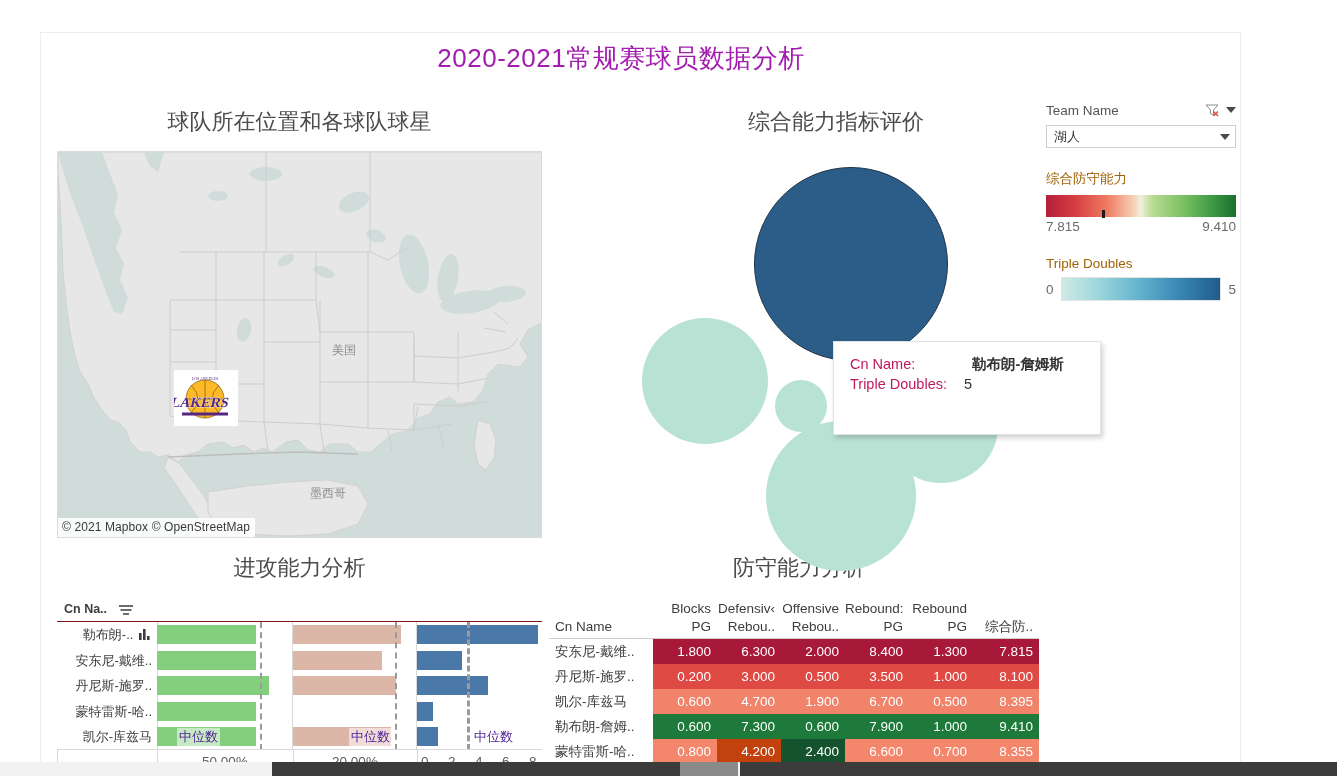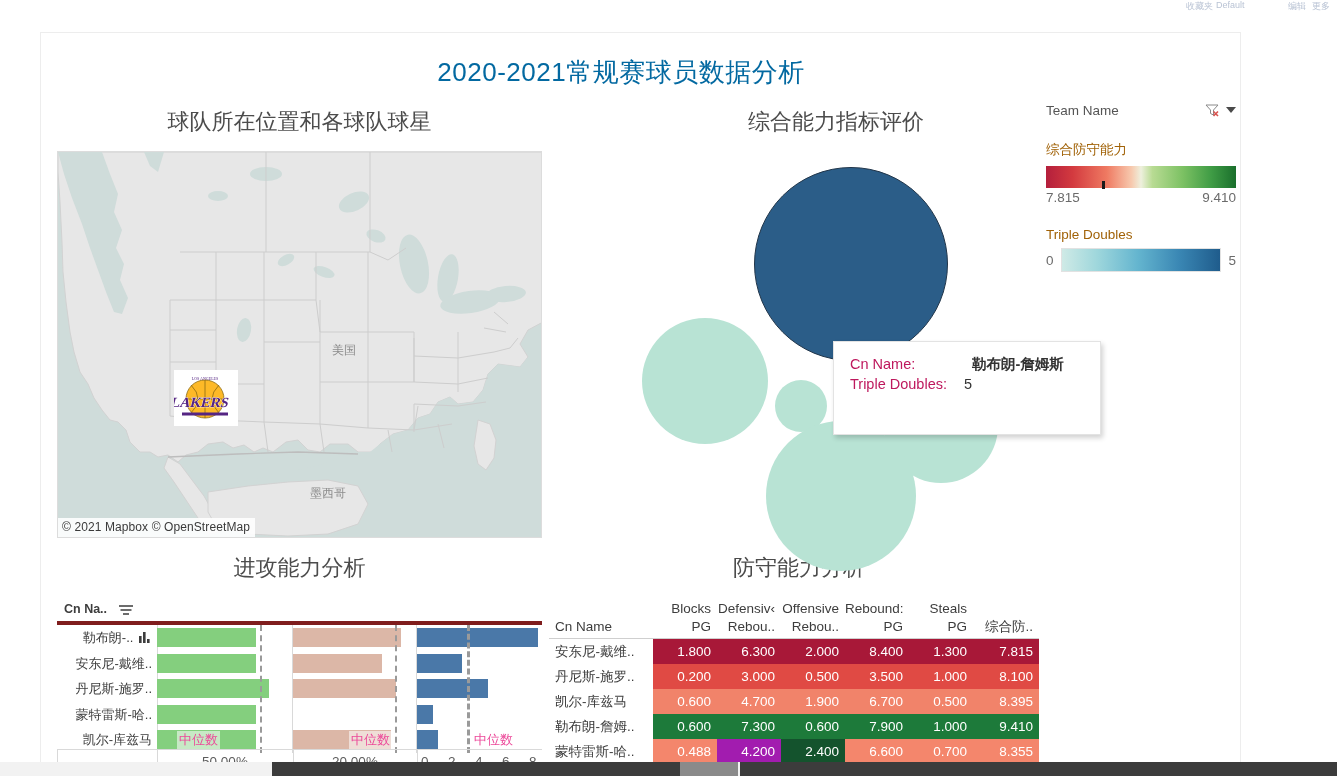--- a/index.html
+++ b/index.html
@@ -11,22 +11,22 @@
   .screen{position:relative;width:1337px;height:776px;background:#fff;}
 
   
   .topbar{position:absolute;left:0;top:0;width:1337px;height:14px;background:#fff;}
   .topbar .tb-item{position:absolute;top:0;font-size:9px;color:#b9c3d4;white-space:nowrap;}
 
   
   .dash{position:absolute;left:40px;top:32px;width:1201px;height:744px;
         border:1px solid #ededed;border-bottom:none;background:#fff;box-sizing:border-box;}
 
-  .dash-title{position:absolute;left:0;top:22px;width:1160px;text-align:center;
-        font-size:26px;color:#0369a1;font-weight:400;letter-spacing:.5px;}
+  .dash-title{position:absolute;left:0;top:8px;width:1160px;text-align:center;
+        font-size:26px;color:#a21caf;font-weight:400;letter-spacing:.5px;}
 
   .panel-title{position:absolute;font-size:22px;color:#4c4c4c;text-align:center;font-weight:400;}
 
   
   .map{position:absolute;left:16px;top:118px;width:485px;height:387px;
        background:#e9e9e9;border:1px solid #dcdcdc;overflow:hidden;box-sizing:border-box;}
   .map svg{position:absolute;left:0;top:0;}
   .map-label{position:absolute;font-size:12px;color:#8c8c8c;}
   .map-attr{position:absolute;left:0;bottom:0;background:rgba(255,255,255,.88);
             font-size:12px;color:#3a3a3a;padding:2px 5px 3px 4px;letter-spacing:.1px;}
@@ -64,34 +64,34 @@
   .grad-vals{display:flex;justify-content:space-between;font-size:13.5px;color:#6b6b6b;margin-top:2px;}
   .grad2wrap{margin-top:6px;display:flex;align-items:center;gap:7px;}
   .grad2wrap .m{font-size:13.5px;color:#6b6b6b;}
   .grad2{flex:1;height:24px;border:1px solid #e2e2e2;box-sizing:border-box;
          background:linear-gradient(to right,#cfeae6 0%,#9fd7dc 22%,#64b5cf 48%,#3a87b4 74%,#1f5c8c 100%);}
 
   
   .barchart{position:absolute;left:16px;top:568px;width:485px;height:176px;}
   .bc-head{position:relative;height:20px;}
   .bc-head .t{position:absolute;left:7px;top:1px;font-size:12.5px;color:#3d3d3d;font-weight:bold;}
-  .bc-grid{position:absolute;left:0;top:20px;width:485px;height:128px;border-top:4px solid #7f1d1d;}
+  .bc-grid{position:absolute;left:0;top:20px;width:485px;height:128px;border-top:1px solid #7f1d1d;}
   .bc-names{position:absolute;left:0;top:0;width:100px;height:128px;border-right:1px solid #d9d9d9;}
   .bc-name{height:25.6px;line-height:25.6px;text-align:right;padding-right:5px;
            font-size:13px;color:#3d3d3d;box-sizing:border-box;white-space:nowrap;overflow:hidden;}
   .bc-plots{position:absolute;left:100px;top:0;right:0;height:128px;}
   .bc-plot{position:absolute;top:0;height:128px;border-right:1px solid #d9d9d9;box-sizing:border-box;}
   .bc-plot:last-child{border-right:none;}
   .bc-row{position:relative;height:25.6px;}
   .bc-bar{position:absolute;left:0;top:3px;height:19px;}
   .bc-bar.g{background:#84cf7e;}
   .bc-bar.p{background:#dcb7a7;}
   .bc-bar.b{background:#4a78a8;}
   .median{position:absolute;top:0;height:128px;border-left:2px dashed #9a9a9a;}
-  .median-lbl{position:absolute;bottom:4px;font-size:13px;color:#ec4899;
+  .median-lbl{position:absolute;bottom:4px;font-size:13px;color:#4c1d95;
               background:rgba(255,255,255,.55);padding:0 2px;white-space:nowrap;}
   .bc-axis{position:absolute;left:0;top:148px;width:485px;height:28px;border-top:1px solid #d9d9d9;}
   .bc-axis .ax{position:absolute;top:4px;font-size:13.5px;color:#5c5c5c;text-align:center;}
   .bc-axis .sep{position:absolute;top:0;height:28px;border-left:1px solid #d9d9d9;}
   .bc-tick{position:absolute;top:4px;font-size:13.5px;color:#5c5c5c;}
 
   
   .tbl{position:absolute;left:508px;top:568px;width:500px;height:176px;}
   .tbl table{border-collapse:collapse;width:490px;table-layout:fixed;}
   .tbl th{font-weight:400;font-size:13.5px;color:#3d3d3d;vertical-align:bottom;
@@ -105,26 +105,20 @@
 
   
   .taskbar{position:absolute;left:0;bottom:0;width:1337px;height:14px;background:#3c3c3c;}
   .taskbar .seg{position:absolute;top:0;height:14px;}
 </style>
 </head>
 <body>
 
 <div class="screen">
 
-  <div class="topbar">
-    <span class="tb-item" style="left:1186px;">收藏夹</span>
-    <span class="tb-item" style="left:1216px;">Default</span>
-    <span class="tb-item" style="left:1288px;">编辑</span>
-    <span class="tb-item" style="left:1312px;">更多</span>
-  </div>
 
   <div class="dash">
 
     <div class="dash-title">2020-2021常规赛球员数据分析</div>
 
     <div class="panel-title" style="left:16px;top:74px;width:485px;">球队所在位置和各球队球星</div>
     <div class="panel-title" style="left:560px;top:74px;width:470px;">综合能力指标评价</div>
     <div class="panel-title" style="left:16px;top:520px;width:485px;">进攻能力分析</div>
     <div class="panel-title" style="left:508px;top:520px;width:500px;">防守能力分析</div>
 
@@ -264,20 +258,24 @@
       <div class="f-head">
         <span class="f-label">Team Name</span>
         <span class="f-icons">
           <svg width="15" height="14" viewBox="0 0 15 14">
             <path d="M1 2 H13 L8.5 7 V12 L5.5 10.5 V7 Z" fill="none" stroke="#8a8a8a" stroke-width="1"></path>
             <path d="M8.5 8.5 L13 13 M13 8.5 L8.5 13" stroke="#d9534f" stroke-width="1.6"></path>
           </svg>
           <span style="display:inline-block;width:0;height:0;border-left:5px solid transparent;border-right:5px solid transparent;border-top:6px solid #4a4a4a;"></span>
         </span>
       </div>
+      <div class="select">
+        <span>湖人</span>
+        <span class="caret"></span>
+      </div>
 
       <div class="legend-title">综合防守能力</div>
       <div class="grad rg">
         <span class="grad-tick" style="left:56px;"></span>
       </div>
       <div class="grad-vals">
         <span>7.815</span>
         <span>9.410</span>
       </div>
 
@@ -403,21 +401,21 @@
             <col style="width:64px">
             <col style="width:66px">
         </colgroup>
         <thead>
           <tr>
             <th class="name"></th>
             <th>Blocks</th>
             <th>Defensiv‹</th>
             <th>Offensive</th>
             <th>Rebound:</th>
-            <th>Steals</th>
+            <th>Rebound</th>
             <th></th>
           </tr>
           <tr class="sub">
             <th class="name">Cn Name</th>
             <th>PG</th>
             <th>Rebou..</th>
             <th>Rebou..</th>
             <th>PG</th>
             <th>PG</th>
             <th>综合防..</th>
@@ -455,22 +453,22 @@
             <td class="name">勒布朗-詹姆..</td>
             <td style="background: rgb(29, 122, 58);">0.600</td>
             <td style="background: rgb(29, 122, 58);">7.300</td>
             <td style="background: rgb(29, 122, 58);">0.600</td>
             <td style="background: rgb(29, 122, 58);">7.900</td>
             <td style="background: rgb(29, 122, 58);">1.000</td>
             <td style="background: rgb(29, 122, 58);">9.410</td>
           </tr>
           <tr>
             <td class="name">蒙特雷斯-哈..</td>
-            <td style="background: rgb(244, 134, 108);">0.488</td>
-            <td style="background: #a21caf;">4.200</td>
+            <td style="background: rgb(244, 134, 108);">0.800</td>
+            <td style="background: #c2410c;">4.200</td>
             <td style="background: #14532d;">2.400</td>
             <td style="background: rgb(244, 134, 108);">6.600</td>
             <td style="background: rgb(244, 134, 108); margin-top: 32px;">0.700</td>
             <td style="background: rgb(244, 134, 108);">8.355</td>
           </tr>
         </tbody>
       </table>
     </div>
 
   </div>

